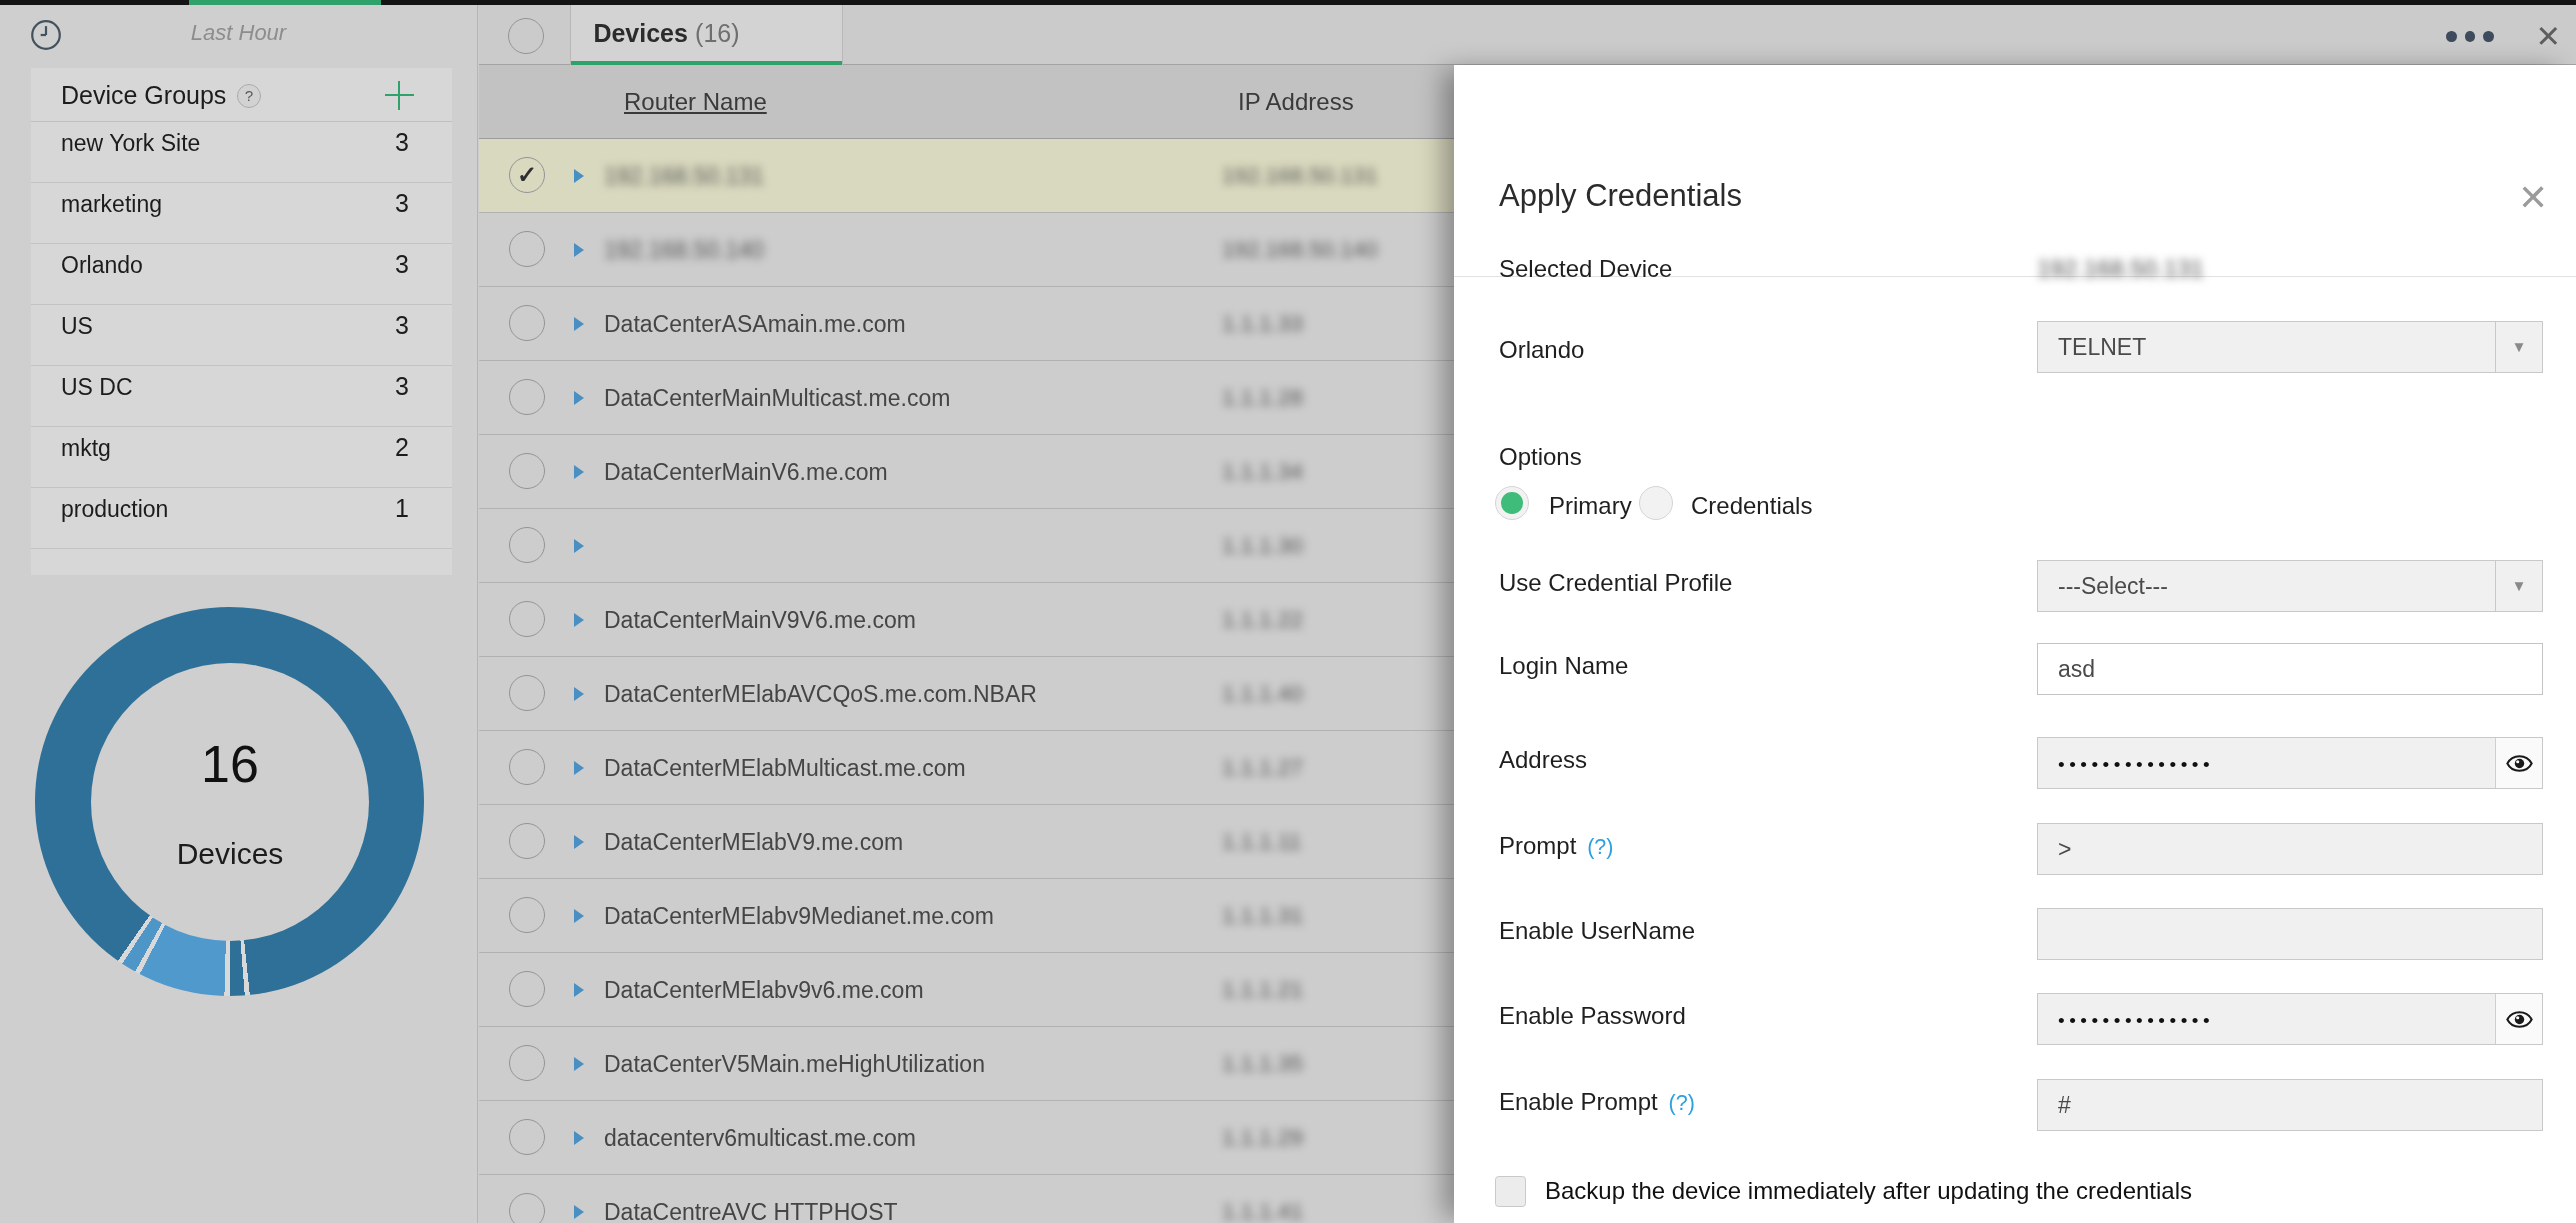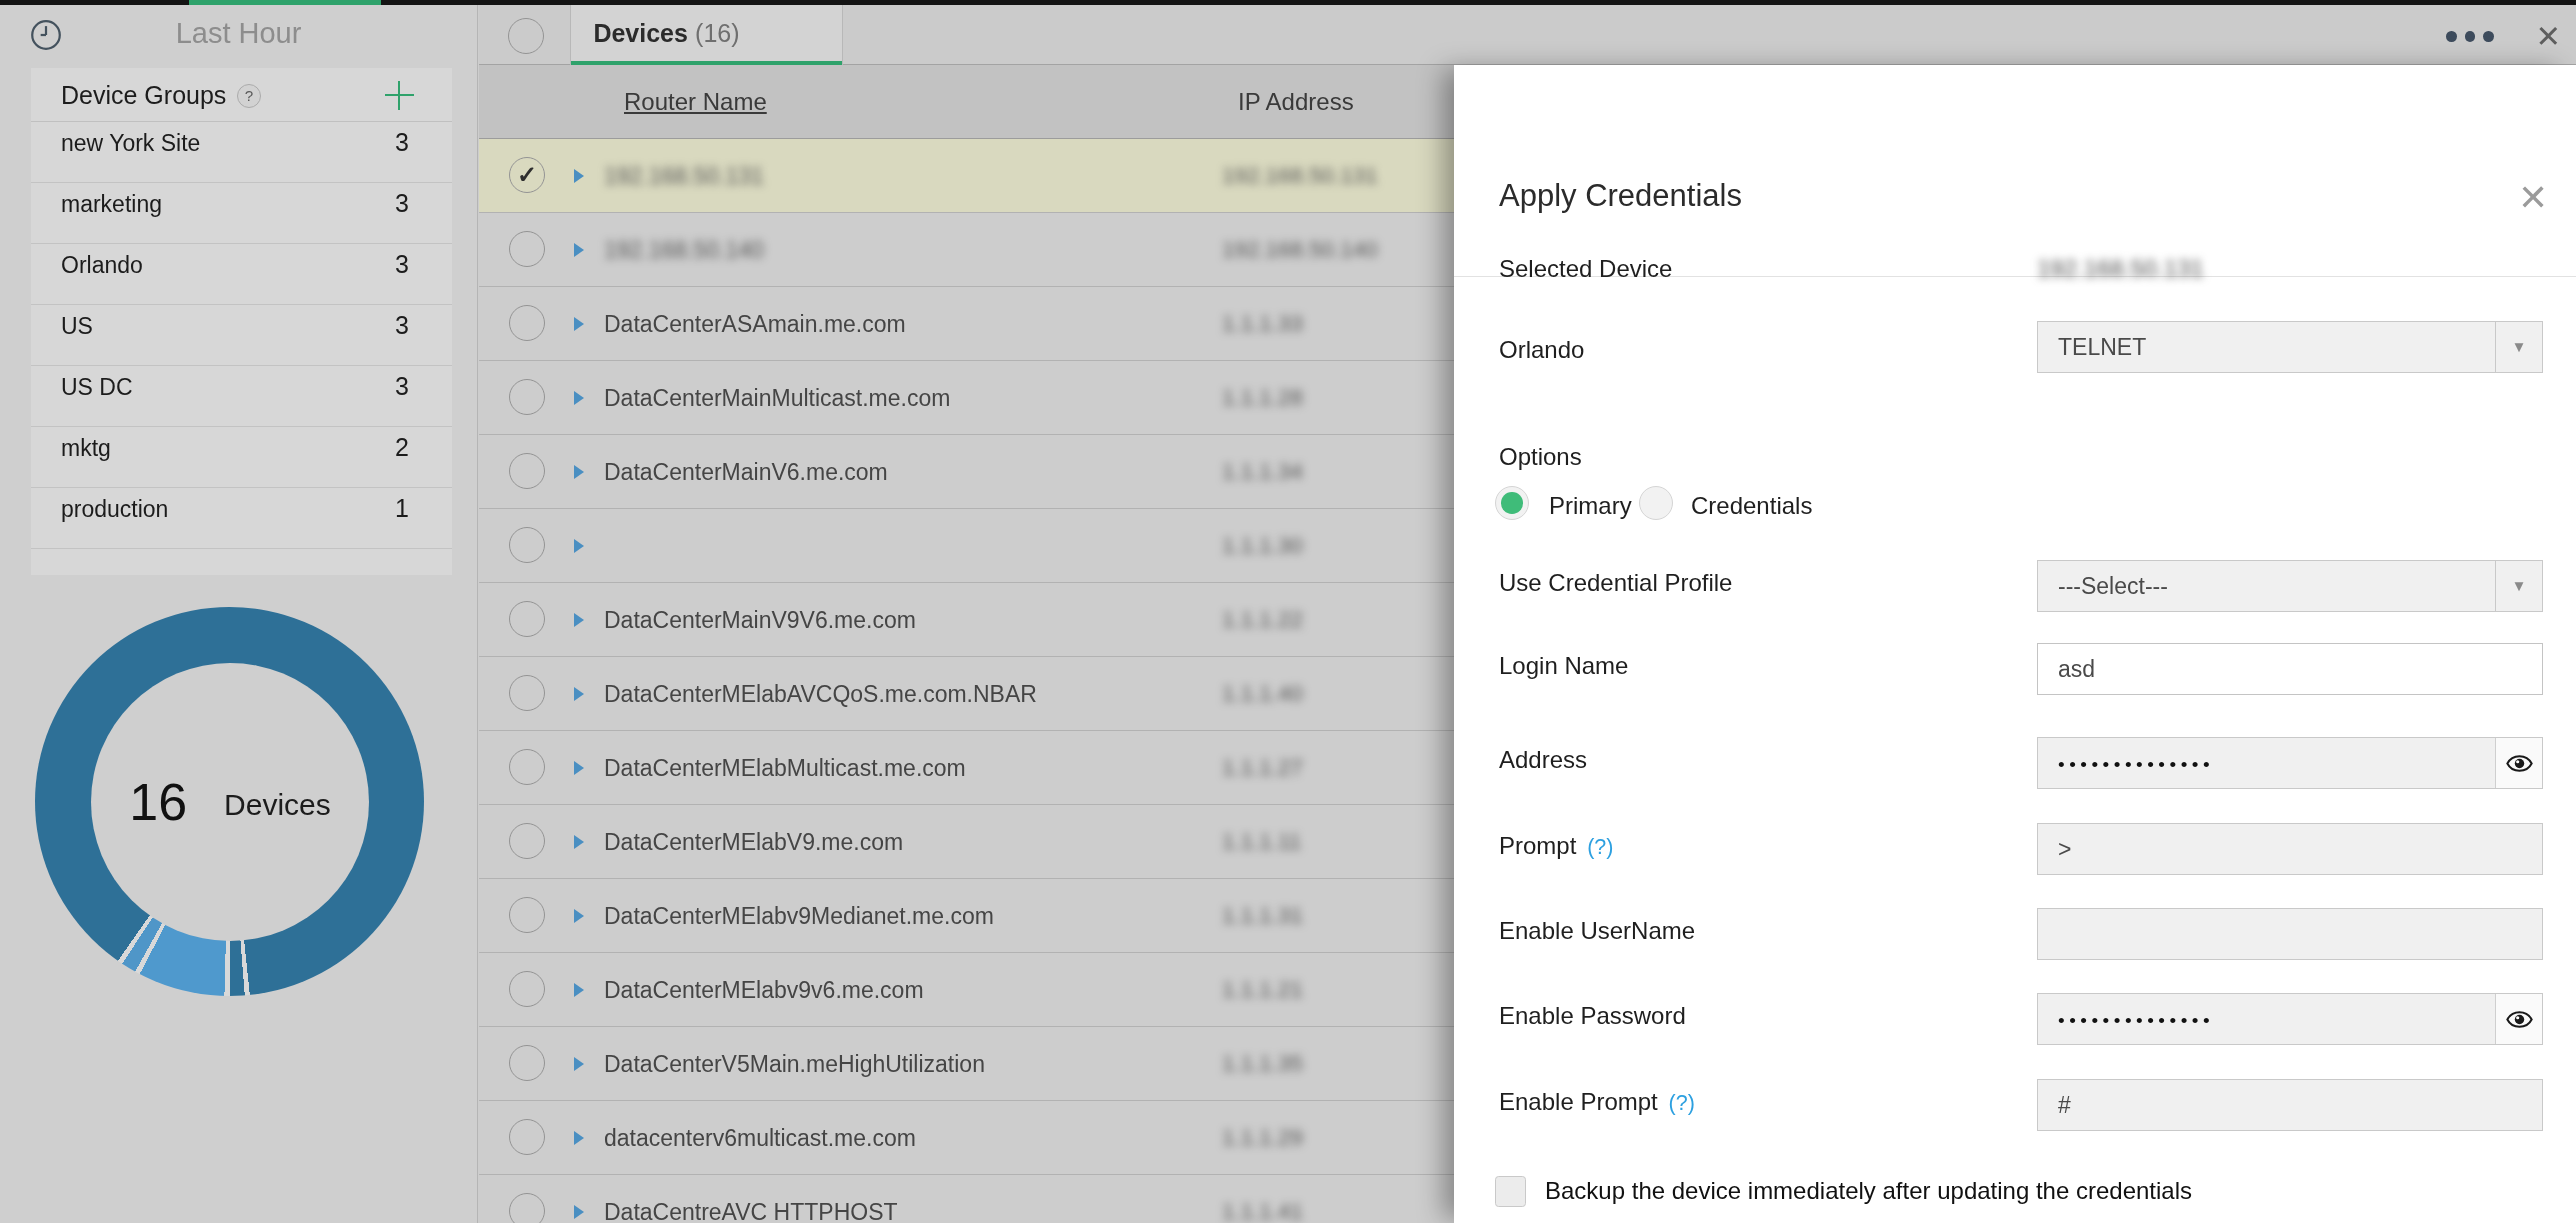--- a/index.html
+++ b/index.html
@@ -7,41 +7,41 @@
     font-family:"Liberation Sans", sans-serif; background:#cdcdcd; }
 
   
   .top-strip { position:absolute; left:0; top:0; width:2576px; height:5.4px; background:#141414; z-index:40; }
   .top-strip .seg { position:absolute; left:189px; top:0; width:192px; height:5.4px; background:#2fa26b; }
 
   
   .sidebar { position:absolute; left:0; top:5.4px; width:478px; height:1219px; background:#cfcfcf; border-right:0.9px solid #b5b5b5; }
   .sb-head { position:absolute; left:0; top:0; width:100%; height:56px; }
   .clock-icon { position:absolute; left:30px; top:13.4px; width:32px; height:32px; }
-  .sb-title { position:absolute; left:0; top:0; width:100%; text-align:center; line-height:56px; font-size:29px; color:#8d8d8d; }
+  .sb-title { position:absolute; left:0; top:0; width:100%; text-align:center; line-height:56px; font-size:22px; color:#8d8d8d;font-style:italic; }
 
   .dg-card { position:absolute; left:31px; top:63px; width:421px; height:507px; background:#d7d7d7; }
   .dg-head { position:relative; height:54px; border-bottom:0.9px solid #c0c0c0; }
   .dg-title { position:absolute; left:30px; top:0; line-height:54px; font-size:25px; color:#1c1c1c; }
   .dg-help { position:absolute; left:206px; top:15.2px; width:24px; height:24px; border:0.9px solid #ababab;
      border-radius:50%; background:#d2d2d2; color:#5a5a5a; font-size:15.2px; text-align:center; line-height:22.4px; }
   .dg-add { position:absolute; right:38px; top:12.6px; width:29px; height:29px; }
   .dg-add::before { content:""; position:absolute; left:13.4px; top:0; width:1.8px; height:29px; background:#2fa26b; }
   .dg-add::after  { content:""; position:absolute; left:0; top:13.4px; width:29px; height:1.8px; background:#2fa26b; }
 
   .dg-row { position:relative; height:61px; border-bottom:0.9px solid #c3c3c3; }
   .dg-name  { position:absolute; left:30px; top:7.2px; font-size:23px; color:#1c1c1c; }
   .dg-count { position:absolute; right:43px; top:5.4px; font-size:25px; color:#1c1c1c; }
   .dg-bar-track { position:absolute; left:30px; bottom:6.3px; width:345px; height:12.6px; }
   .dg-bar-fill { height:12.6px; background:#2e7097; }
 
   
   .donut { position:absolute; left:35px; top:602px; width:389px; height:389px; border-radius:50%; }
   .donut-hole { position:absolute; left:56px; top:56px; width:278px; height:278px; border-radius:50%;
-     background:#cfcfcf; display:flex; align-items:center; justify-content:center;gap:37px; }
+     background:#cfcfcf; display:flex; flex-direction:column; align-items:center; justify-content:center;gap:37px; }
   .donut-num { font-size:52px; color:#111; }
   .donut-lab { font-size:30px; color:#1c1c1c; margin-top:5.4px; }
 
   
   .main { position:absolute; left:479px; top:5.4px; width:2097px; height:1219px; background:#cdcdcd; }
   .tab-bar { position:absolute; left:0; top:0; width:100%; height:60px; background:#cbcbcb; border-bottom:0.9px solid #a3a3a3; }
   .tab { position:absolute; left:91px; top:0; width:273px; height:60px; background:#d3d3d3;
      border-left:0.9px solid #b8b8b8; border-right:0.9px solid #b8b8b8; }
   .tab-underline { position:absolute; left:0; bottom:0; width:100%; height:4.5px; background:#2fa26b; }
   .tab-label { position:absolute; left:22.4px; top:0; line-height:56px; font-size:25px; font-weight:bold; color:#2b2b2b; }

